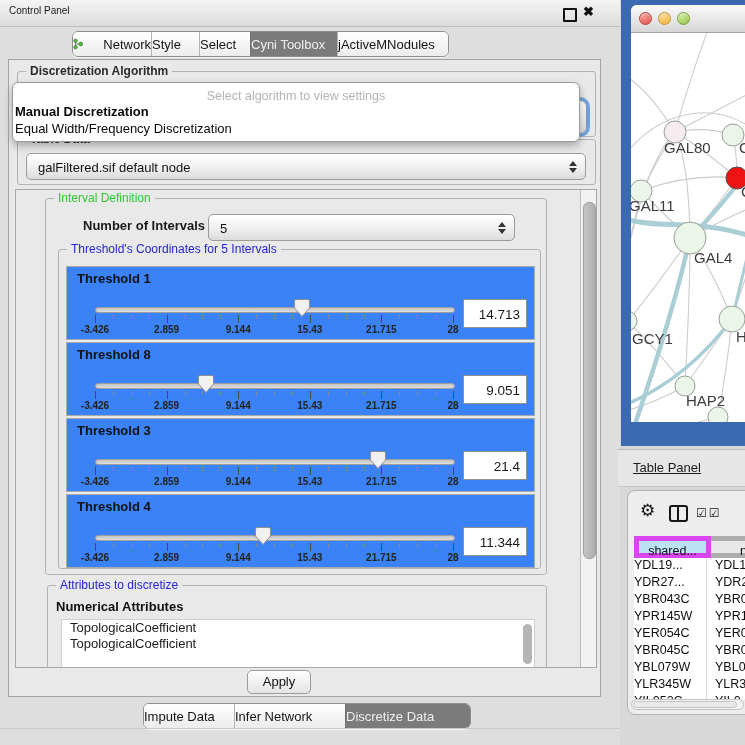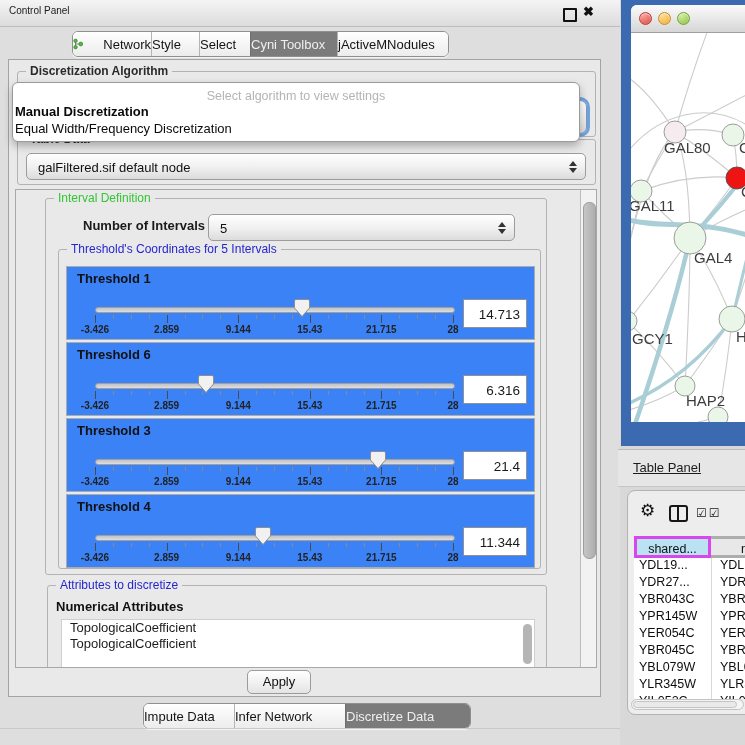--- a/index.html
+++ b/index.html
@@ -90,27 +90,27 @@
   .tp-bar{position:absolute;left:618px;top:449px;width:127px;height:36px;background:#e6e6e6;
           border-top:1px solid #bdbdbd;border-bottom:1px solid #c6c6c6;}
   .tp-bar .t{position:absolute;left:15px;top:10px;font-size:13px;color:#1c1c1c;text-decoration:underline;}
   .tp-box{position:absolute;left:627px;top:490px;width:118px;height:223px;background:#ededed;
           border:1px solid #b3b3b3;border-radius:8px 0 0 8px;}
   .gear{position:absolute;left:12px;top:9px;font-size:17px;color:#111;}
   .colicon{position:absolute;left:41px;top:14px;width:15px;height:13px;border:2px solid #161616;border-radius:3px;}
   .colicon .div{position:absolute;left:6px;top:0;width:2px;height:13px;background:#161616;}
   .checks{position:absolute;left:68px;top:15px;font-size:12px;letter-spacing:2px;color:#161616;white-space:nowrap;}
   .tp-header{position:absolute;left:6px;top:45px;height:22px;display:flex;}
-  .tp-header .hc{width:77px;box-sizing:border-box;border:3px solid #d946ef;font-size:12.5px;
+  .tp-header .hc{width:77px;box-sizing:border-box;border:5px solid #d946ef;font-size:12.5px;
                  text-align:center;line-height:20px;color:#111;}
   .tp-header .hc.blue{background:#bbe2f2;}
   .tp-header .hc.gray{background:#e8e8e8;border-left:none;border-color:#adadad;}
   .tp-rows{position:absolute;left:6px;top:67px;width:160px;height:141px;background:#fff;overflow:hidden;}
   .tp-row{display:flex;height:17px;font-size:12.5px;color:#0e0e0e;}
-  .tp-row .c1{width:72px;padding-left:5px;border-right:1px solid #d8d8d8;white-space:nowrap;overflow:hidden;}
+  .tp-row .c1{width:72px;border-right:1px solid #d8d8d8;white-space:nowrap;overflow:hidden;}
   .tp-row .c2{padding-left:8px;white-space:nowrap;}
   .hsb{position:absolute;left:3px;top:208px;width:113px;height:11px;background:#f4f4f4;
        border:1px solid #c2c2c2;border-radius:6px;box-sizing:border-box;}
   .hsb .hthumb{position:absolute;left:1px;top:1px;width:104px;height:7px;background:#e9e9e9;
                border:1px solid #c4c4c4;border-radius:4px;box-sizing:border-box;}
   .net-tab-icon{width:13px;height:14px;}
 </style>
 </head>
 <body>
 
@@ -223,21 +223,21 @@
                 </div>
               <div class="thumb" style="left: 225.566px;">
                 <svg width="18" height="20" viewBox="0 0 18 20">
                     <path d="M1.5 3 Q1.5 1.5 3 1.5 H15 Q16.5 1.5 16.5 3 V10 L9 18.5 L1.5 10 Z" fill="#f1f1f1" stroke="#8e8e8e"></path>
                   </svg>
               </div>
               <div class="valbox">14.713</div>
             </div>
 
             <div class="thr-row" style="top:92px;">
-              <div class="thr-label">Threshold 6</div>
+              <div class="thr-label">Threshold 8</div>
               <div class="track"></div>
               <div class="scale">
                   <div class="tick major" style="left: 0%;"></div>
                   <div class="tick" style="left: 5%;"></div>
                   <div class="tick" style="left: 10%;"></div>
                   <div class="tick" style="left: 15%;"></div>
                   <div class="tick major" style="left: 20%;"></div>
                   <div class="tick" style="left: 25%;"></div>
                   <div class="tick" style="left: 30%;"></div>
                   <div class="tick" style="left: 35%;"></div>
@@ -259,21 +259,21 @@
                   <div class="tick-label" style="left: 40%;">9.144</div>
                   <div class="tick-label" style="left: 60%;">15.43</div>
                   <div class="tick-label" style="left: 80%;">21.715</div>
                   <div class="tick-label" style="left: 100%;">28</div>
                 </div>
               <div class="thumb" style="left: 129.98px;">
                 <svg width="18" height="20" viewBox="0 0 18 20">
                     <path d="M1.5 3 Q1.5 1.5 3 1.5 H15 Q16.5 1.5 16.5 3 V10 L9 18.5 L1.5 10 Z" fill="#f1f1f1" stroke="#8e8e8e"></path>
                   </svg>
               </div>
-              <div class="valbox">6.316</div>
+              <div class="valbox">9.051</div>
             </div>
 
             <div class="thr-row" style="top:168px;">
               <div class="thr-label">Threshold 3</div>
               <div class="track"></div>
               <div class="scale">
                   <div class="tick major" style="left: 0%;"></div>
                   <div class="tick" style="left: 5%;"></div>
                   <div class="tick" style="left: 10%;"></div>
                   <div class="tick" style="left: 15%;"></div>

